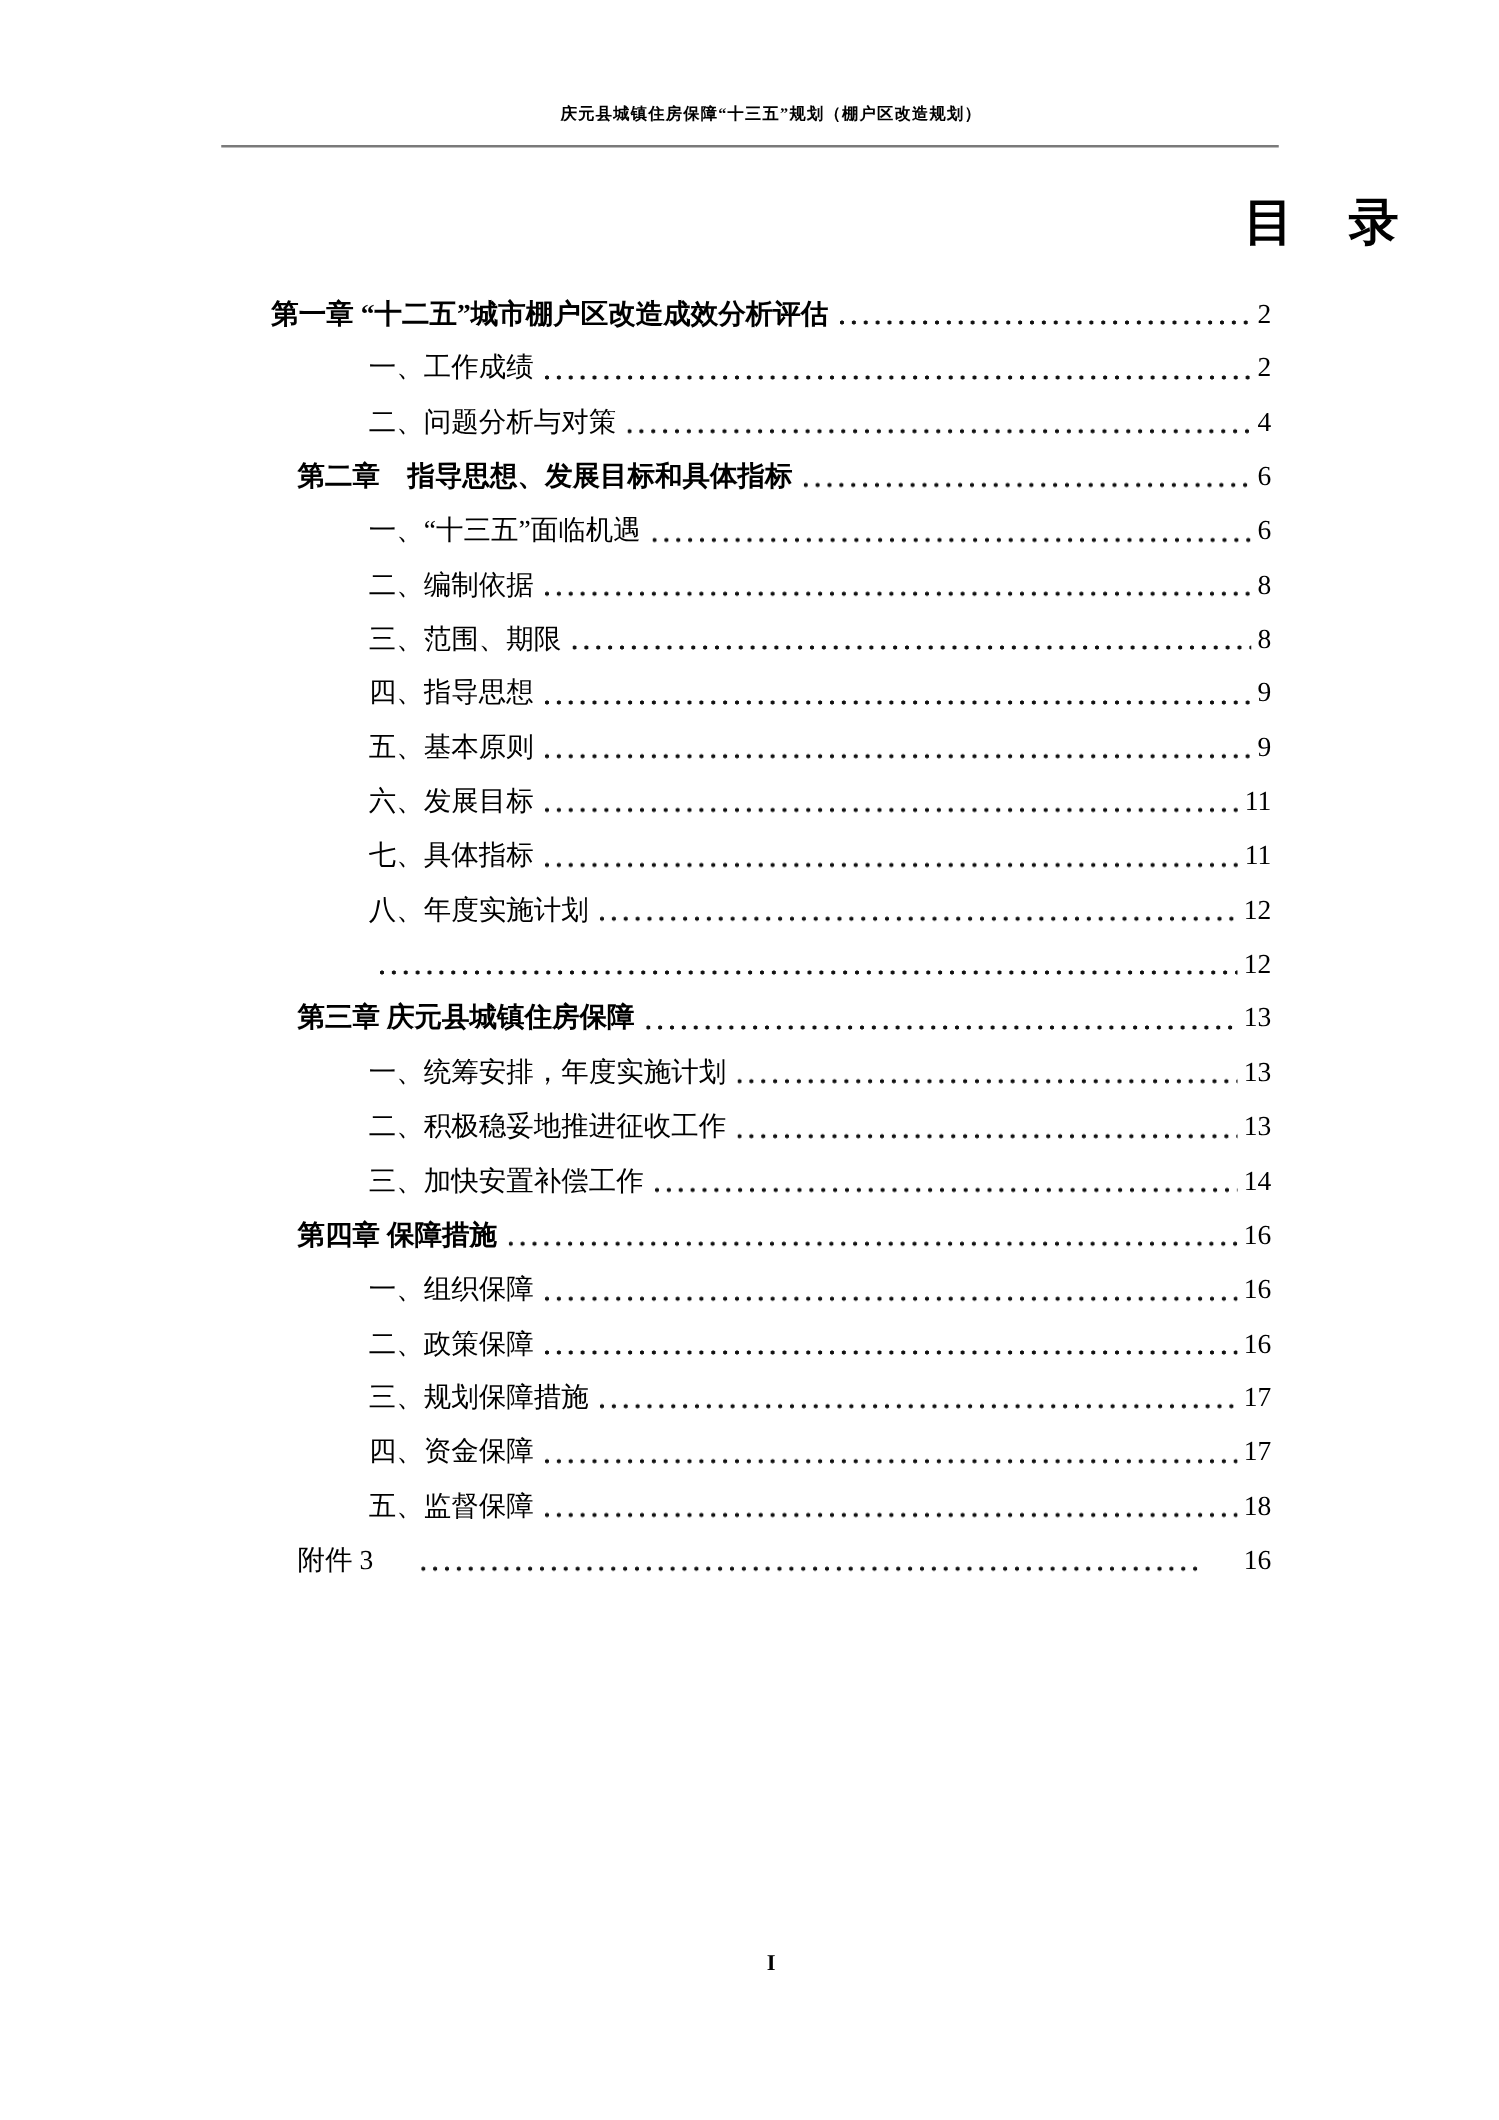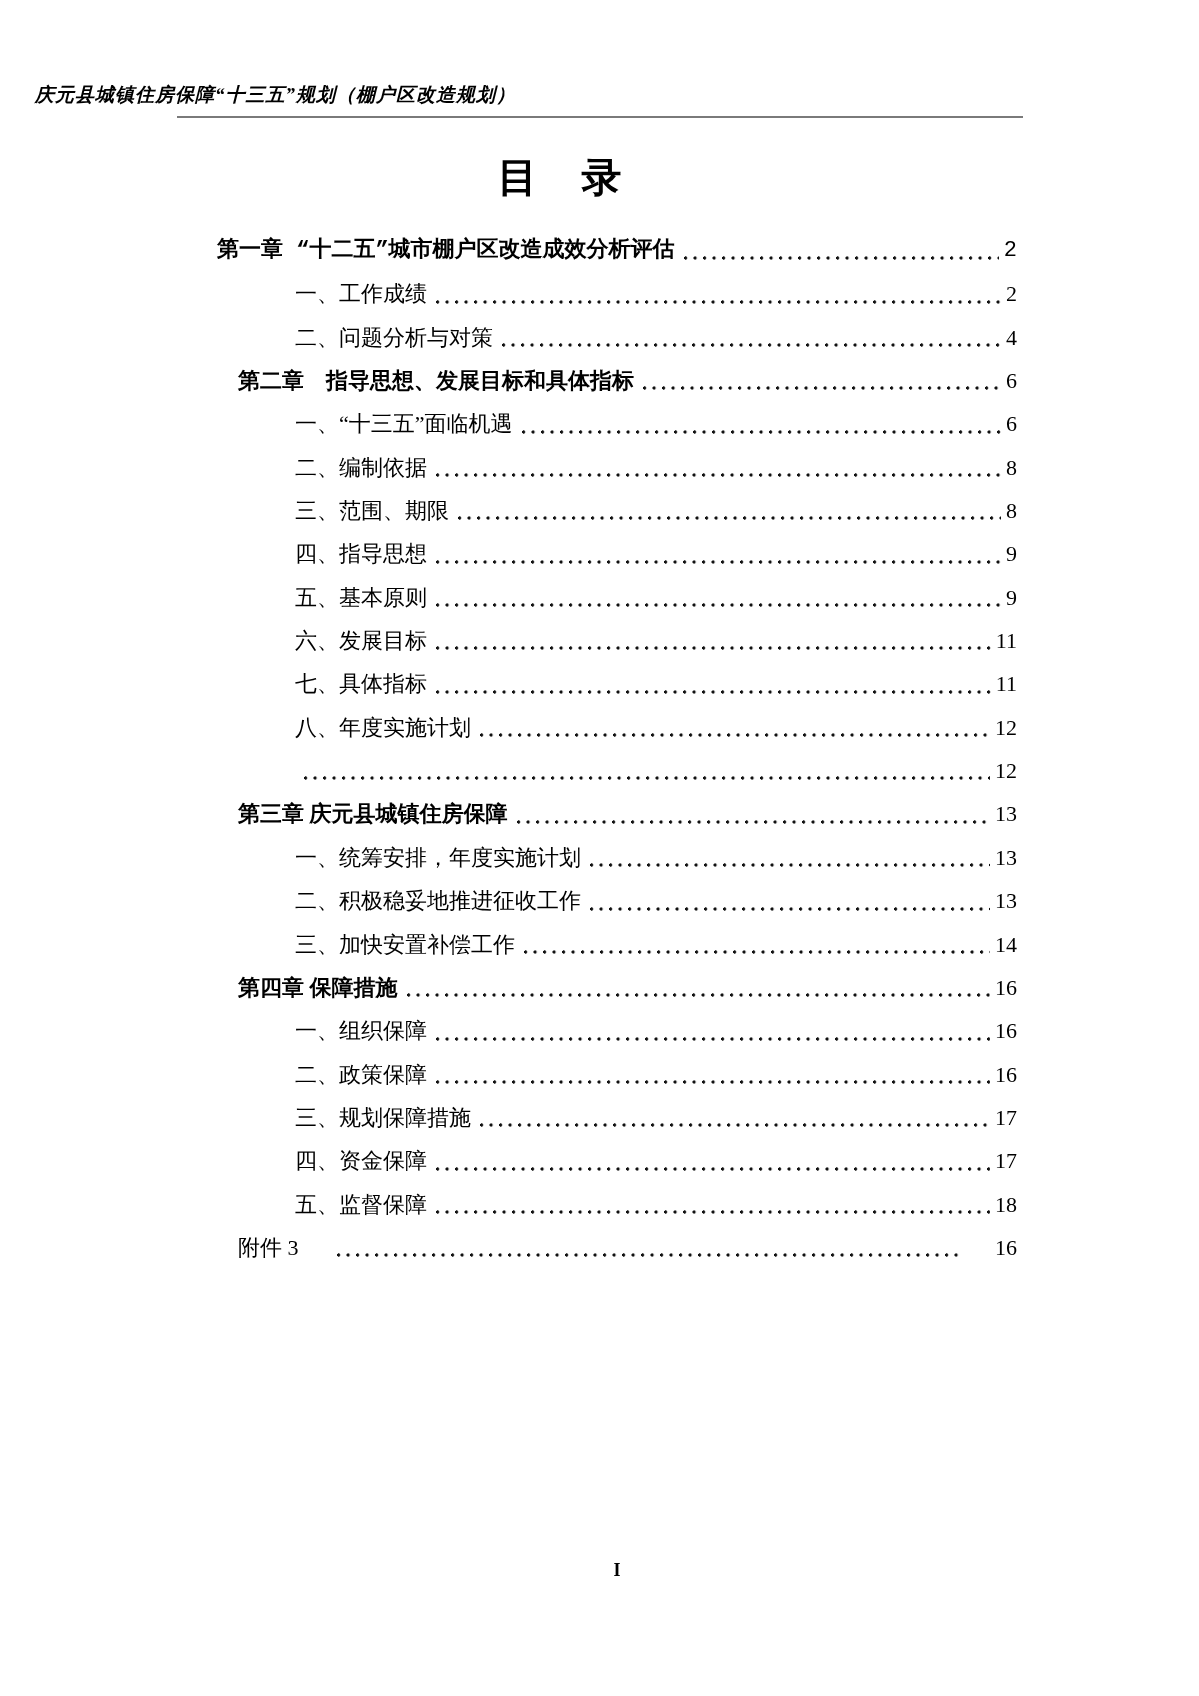--- a/index.html
+++ b/index.html
@@ -12,42 +12,41 @@
     color: #000000;
     font-family: "Liberation Serif", "DejaVu Serif", serif;
   }
 
   
   .running-header-text {
     position: absolute;
     top: 82px;
     left: 35px;
     right: 0;
-    text-align: left;
-    font-size: 19px;
+    text-align: center;
+    font-size: 13px;
     letter-spacing: 1px;
     font-weight: bold;
-    font-style: italic;
   }
   .header-rule {
     position: absolute;
     top: 116px;
     left: 177px;
     width: 846px;
     height: 2px;
     background: #7a7a7a;
   }
 
   
   .doc-title {
     position: absolute;
     top: 150px;
     left: 0;
     right: 78px;
-    text-align: center;
+    text-align: right;
     font-family: Liberation Sans, sans-serif;
     font-weight: bold;
     font-size: 40px;
     white-space: pre;
     letter-spacing: 2px;
   }
 
   
   .toc {
     position: absolute;
@@ -57,21 +56,21 @@
   }
   .toc-entry {
     display: flex;
     align-items: baseline;
     height: 43.35px;
     line-height: 43.35px;
     font-size: 22px;
     white-space: pre;
   }
   .toc-entry.chapter { font-weight: bold; padding-left: 21px; }
-  .toc-entry.chapter:first-child { padding-left: 0; font-family: Liberation Mono, monospace; }
+  .toc-entry.chapter:first-child { padding-left: 0; }
   .toc-entry.attachment { font-weight: normal; padding-left: 21px; gap: 29px; }
   .toc-entry.section { font-weight: normal; padding-left: 78px; }
 
   .toc-label { flex: 0 0 auto; }
   .leader {
     flex: 1 1 auto;
     align-self: flex-end;
     height: 4px;
     margin: 0 5px 12px 9px;
     background-image: radial-gradient(circle at 1.6px 2px, #111111 1.4px, rgba(0,0,0,0) 1.9px);

